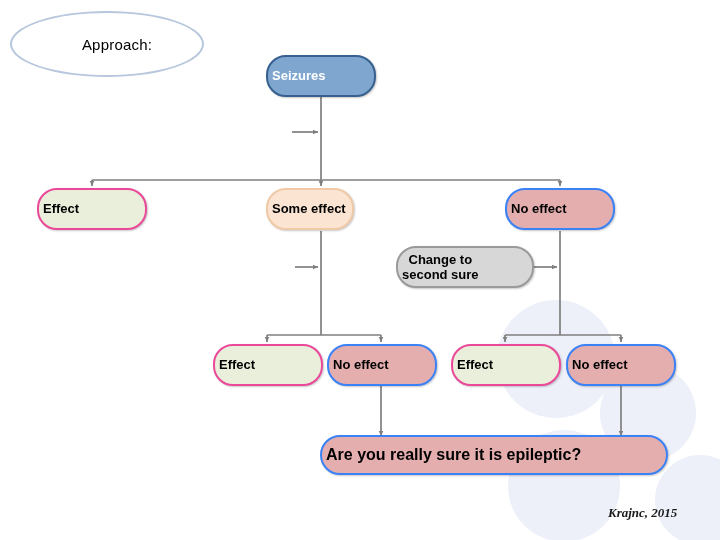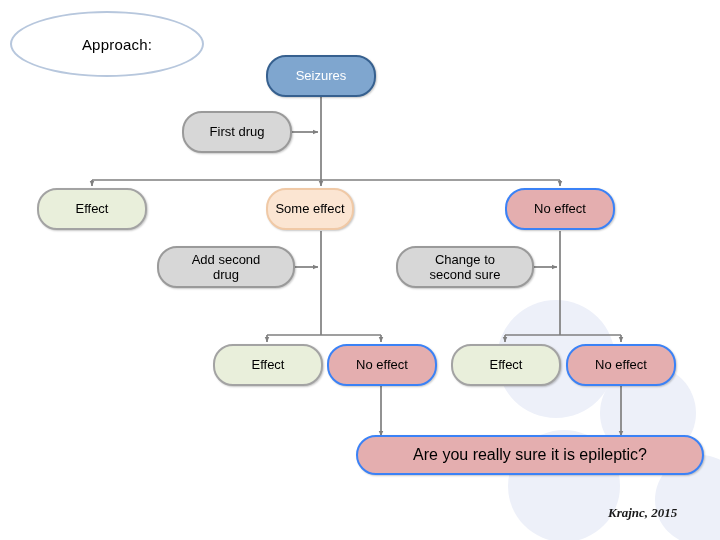--- a/index.html
+++ b/index.html
@@ -62,46 +62,47 @@
   }
 
   
   .node {
     position: absolute;
     z-index: 3;
     box-sizing: border-box;
     border-radius: 20px;
     display: flex;
     align-items: center;
-    justify-content: center;
+    justify-content: flex-start;
     text-align: center;
     line-height: 1.18;
     font-size: 13px;
     color: #000000;
     box-shadow: 1px 1px 2px rgba(0,0,0,0.22);
+    font-weight: bold;
   }
   .node .node-label {
     display: block;
     padding: 0 4px;
     white-space: pre-line;
   }
 
   
   .node.blue {
     background: #7fa6cf;
     border: 2px solid #36608f;
     color: #ffffff;
   }
   .node.gray {
     background: #d7d7d7;
     border: 2px solid #9a9a9a;
   }
   .node.green {
     background: #e9efdb;
-    border: 2px solid #a3a3a3;
+    border: 2px solid #ec4899;
   }
   .node.peach {
     background: #fbe5d2;
     border: 2px solid #f0c9a6;
   }
   .node.pink {
     background: #e4aeaf;
     border: 2px solid #3b82f6;
   }
   .node.big {
@@ -170,40 +171,33 @@
   </svg>
 
   <div class="ellipse" style="left:10px; top:11px; width:190px; height:62px;">
     <span class="ell-label">Approach:</span>
   </div>
 
   <div class="node blue" style="left:266px; top:55px; width:110px; height:42px;">
     <span class="node-label">Seizures</span>
   </div>
 
-  <div class="node gray" style="left:182px; top:111px; width:110px; height:42px;">
-    <span class="node-label">First drug</span>
-  </div>
 
   <div class="node green" style="left:37px; top:188px; width:110px; height:42px;">
     <span class="node-label">Effect</span>
   </div>
 
   <div class="node peach" style="left:266px; top:188px; width:88px; height:42px;">
     <span class="node-label">Some effect</span>
   </div>
 
   <div class="node pink" style="left:505px; top:188px; width:110px; height:42px;">
     <span class="node-label">No effect</span>
   </div>
 
-  <div class="node gray" style="left:157px; top:246px; width:138px; height:42px;">
-    <span class="node-label">Add second
-drug</span>
-  </div>
 
   <div class="node gray" style="left:396px; top:246px; width:138px; height:42px;">
     <span class="node-label">Change to
 second sure</span>
   </div>
 
   <div class="node green" style="left:213px; top:344px; width:110px; height:42px;">
     <span class="node-label">Effect</span>
   </div>
 
@@ -212,19 +206,19 @@
   </div>
 
   <div class="node green" style="left:451px; top:344px; width:110px; height:42px;">
     <span class="node-label">Effect</span>
   </div>
 
   <div class="node pink" style="left:566px; top:344px; width:110px; height:42px;">
     <span class="node-label">No effect</span>
   </div>
 
-  <div class="node pink big" style="left:320px; top:435px; width:348px; height:40px;margin-left:36px;">
+  <div class="node pink big" style="left:320px; top:435px; width:348px; height:40px;">
     <span class="node-label">Are you really sure it is epileptic?</span>
   </div>
 
   <div class="citation" style="left:608px; top:505px;">Krajnc, 2015</div>
 
 </div>
 
 </body></html>

